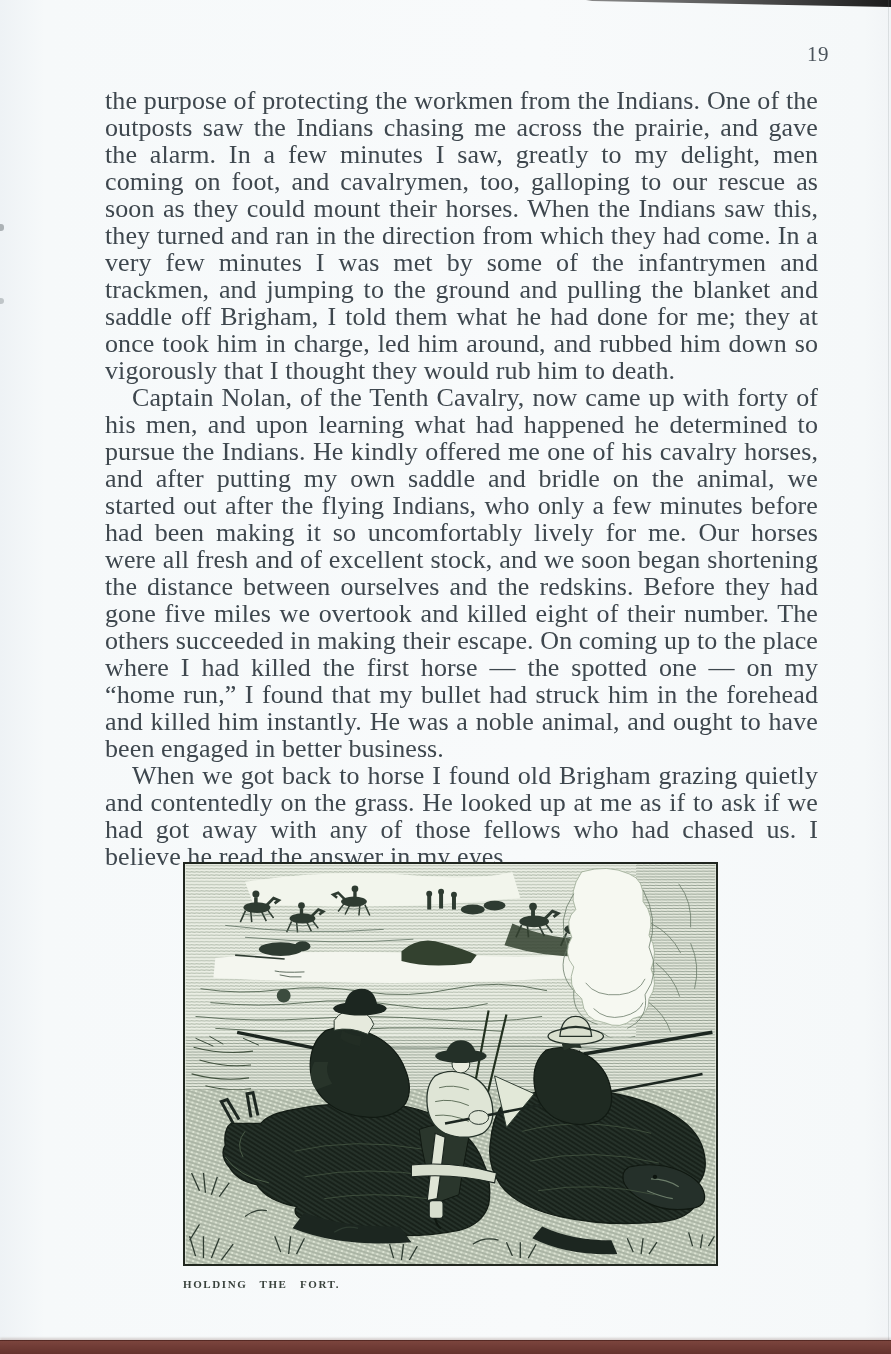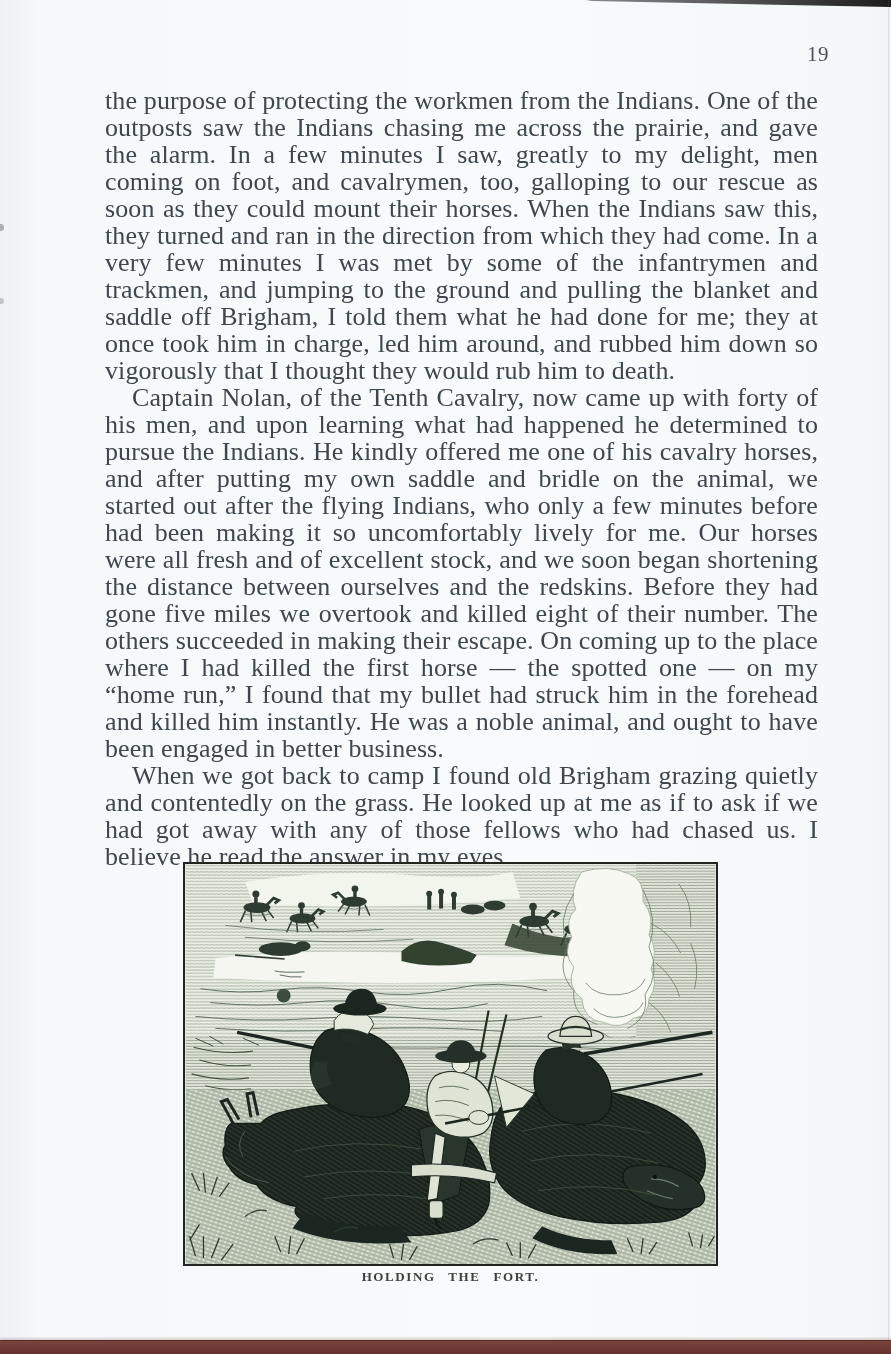--- a/index.html
+++ b/index.html
@@ -22,22 +22,22 @@
   .text-block p{margin:0;padding:0;}
   .text-block p.indent{text-indent:27px;}
   .illustration{
     position:absolute;left:183px;top:862px;width:535px;margin:0;
   }
   .illustration .frame{
     width:535px;height:404px;display:block;
     border:2px solid #20261f;box-sizing:border-box;background:#e9ede3;
   }
   .illustration figcaption{
-    margin-top:3px;text-align:center;
-    font-size:13px;font-weight:700;color:#39423c;
+    margin-top:12px;text-align:left;
+    font-size:11px;font-weight:700;color:#39423c;
     letter-spacing:1.6px;word-spacing:8px;
   }
   .top-wedge{
     position:absolute;top:0;right:0;width:305px;height:7px;
     background:linear-gradient(to right,#8a8a8a,#1c1c1c);
     clip-path:polygon(0 0,100% 0,100% 100%,2% 15%);
   }
   .right-edge-line{
     position:absolute;right:2px;top:0;bottom:0;width:1px;
     background:rgba(110,120,125,0.18);
@@ -63,21 +63,21 @@
   <div class="top-wedge"></div>
   <div class="right-edge-line"></div>
   <div class="left-mark m1"></div>
   <div class="left-mark m2"></div>
 
   <div class="page-number">19</div>
 
   <div class="text-block">
     <p>the purpose of protecting the workmen from the Indians. One of the outposts saw the Indians chasing me across the prairie, and gave the alarm. In a few minutes I saw, greatly to my delight, men coming on foot, and cavalrymen, too, galloping to our rescue as soon as they could mount their horses. When the Indians saw this, they turned and ran in the direction from which they had come. In a very few minutes I was met by some of the infantrymen and trackmen, and jumping to the ground and pulling the blanket and saddle off Brigham, I told them what he had done for me; they at once took him in charge, led him around, and rubbed him down so vigorously that I thought they would rub him to death.</p>
     <p class="indent">Captain Nolan, of the Tenth Cavalry, now came up with forty of his men, and upon learning what had happened he determined to pursue the Indians. He kindly offered me one of his cavalry horses, and after putting my own saddle and bridle on the animal, we started out after the flying Indians, who only a few minutes before had been making it so uncomfortably lively for me. Our horses were all fresh and of excellent stock, and we soon began shortening the distance between ourselves and the redskins. Before they had gone five miles we overtook and killed eight of their number. The others succeeded in making their escape. On coming up to the place where I had killed the first horse — the spotted one — on my “home run,” I found that my bullet had struck him in the forehead and killed him instantly. He was a noble animal, and ought to have been engaged in better business.</p>
-    <p class="indent">When we got back to camp I found old Brigham grazing quietly and contentedly on the grass. He looked up at me as if to ask if we had got away with any of those fellows who had chased us. I believe he read the answer in my eyes.</p>
+    <p class="indent">When we got back to horse I found old Brigham grazing quietly and contentedly on the grass. He looked up at me as if to ask if we had got away with any of those fellows who had chased us. I believe he read the answer in my eyes.</p>
   </div>
 
   <figure class="illustration">
     <svg class="frame" viewBox="0 0 535 404" xmlns="http://www.w3.org/2000/svg">
       <defs>
         <pattern id="skyh" width="5" height="3.2" patternUnits="userSpaceOnUse">
           <rect width="5" height="3.2" fill="#eaeee4"></rect>
           <line x1="0" y1="1.4" x2="5" y2="1.8" stroke="#74836f" stroke-width="0.55"></line>
         </pattern>
         <pattern id="midh" width="6" height="2.9" patternUnits="userSpaceOnUse">

